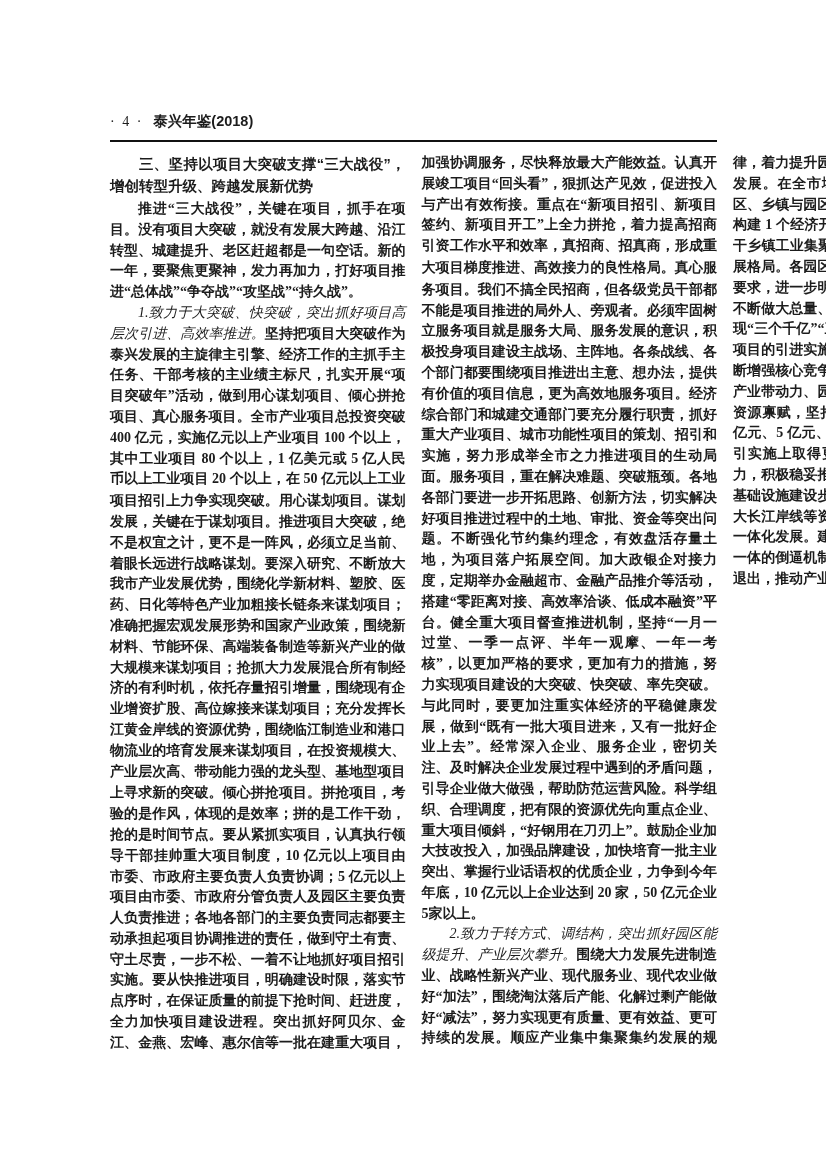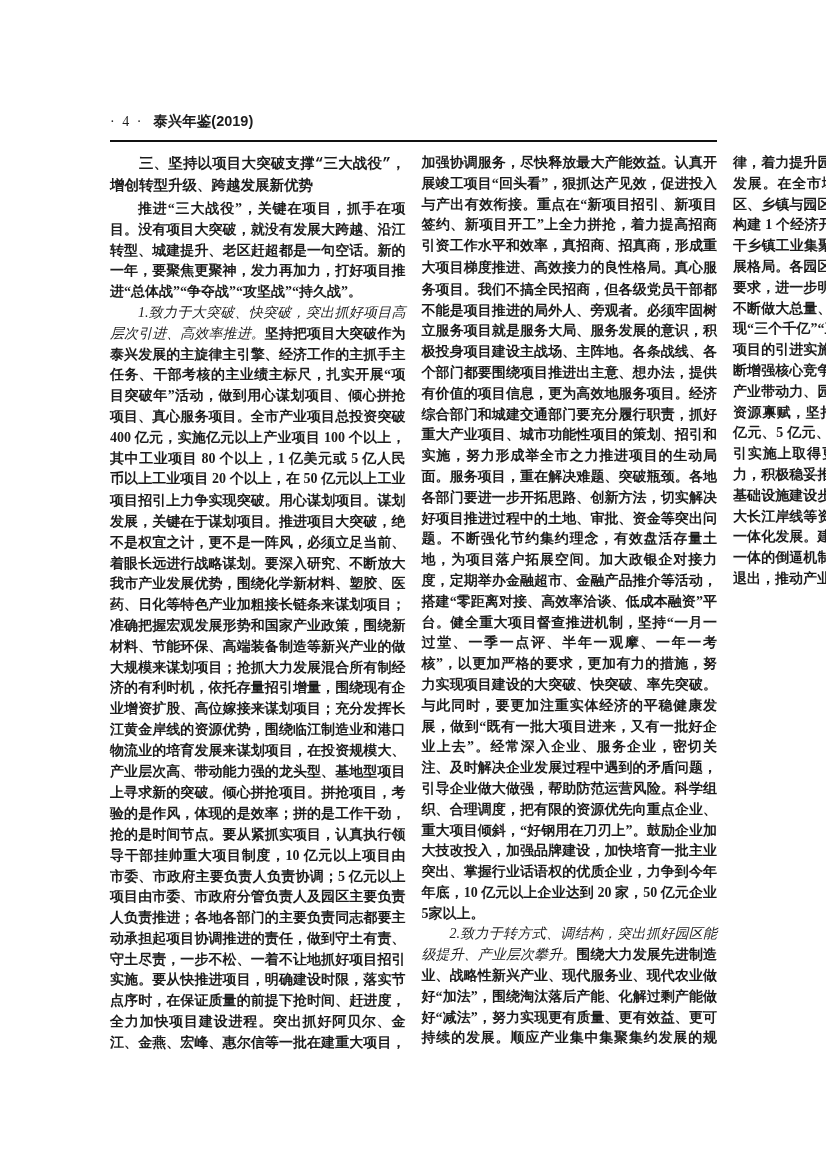--- a/index.html
+++ b/index.html
@@ -49,21 +49,21 @@
     column-count: 2;
     column-gap: 16px;
     column-fill: auto;
     height: 912px;
     font-size: 14px;
     line-height: 20.8px;
     text-align: justify;
     text-justify: inter-ideograph;
   }
   .section-heading {
-    font-family: Liberation Mono, monospace;
+    font-family: Liberation Sans, sans-serif;
     font-weight: bold;
     font-size: 14.5px;
     line-height: 22px;
     text-indent: 2em;
     margin: 0 0 2px 0;
     text-align: justify;
   }
   .para {
     margin: 0;
     text-indent: 2em;
@@ -84,21 +84,21 @@
   }
 </style>
 </head>
 <body>
 
 <div class="page">
   <div class="content">
 
     <div class="running-header">
       <span class="page-number">· 4 ·</span>
-      <span class="book-title">泰兴年鉴(2019)</span>
+      <span class="book-title">泰兴年鉴(2018)</span>
     </div>
 
     <div class="header-rule"></div>
 
     <div class="article-columns">
       <h3 class="section-heading">三、坚持以项目大突破支撑“三大战役”，增创转型升级、跨越发展新优势</h3>
       <div id="paragraphs">
           <p class="para"><span class="seg-normal">推进“三大战役”，关键在项目，抓手在项目。没有项目大突破，就没有发展大跨越、沿江转型、城建提升、老区赶超都是一句空话。新的一年，要聚焦更聚神，发力再加力，打好项目推进“总体战”“争夺战”“攻坚战”“持久战”。</span></p>
           <p class="para"><span class="seg-kai">1.致力于大突破、快突破，突出抓好项目高层次引进、高效率推进。</span><span class="seg-normal">坚持把项目大突破作为泰兴发展的主旋律主引擎、经济工作的主抓手主任务、干部考核的主业绩主标尺，扎实开展“项目突破年”活动，做到用心谋划项目、倾心拼抢项目、真心服务项目。全市产业项目总投资突破 400 亿元，实施亿元以上产业项目 100 个以上，其中工业项目 80 个以上，1 亿美元或 5 亿人民币以上工业项目 20 个以上，在 50 亿元以上工业项目招引上力争实现突破。</span><span class="seg-bold">用心谋划项目。</span><span class="seg-normal">谋划发展，关键在于谋划项目。推进项目大突破，绝不是权宜之计，更不是一阵风，必须立足当前、着眼长远进行战略谋划。要深入研究、不断放大我市产业发展优势，围绕化学新材料、塑胶、医药、日化等特色产业加粗接长链条来谋划项目；准确把握宏观发展形势和国家产业政策，围绕新材料、节能环保、高端装备制造等新兴产业的做大规模来谋划项目；抢抓大力发展混合所有制经济的有利时机，依托存量招引增量，围绕现有企业增资扩股、高位嫁接来谋划项目；充分发挥长江黄金岸线的资源优势，围绕临江制造业和港口物流业的培育发展来谋划项目，在投资规模大、产业层次高、带动能力强的龙头型、基地型项目上寻求新的突破。</span><span class="seg-bold">倾心拼抢项目。</span><span class="seg-normal">拼抢项目，考验的是作风，体现的是效率；拼的是工作干劲，抢的是时间节点。要从紧抓实项目，认真执行领导干部挂帅重大项目制度，10 亿元以上项目由市委、市政府主要负责人负责协调；5 亿元以上项目由市委、市政府分管负责人及园区主要负责人负责推进；各地各部门的主要负责同志都要主动承担起项目协调推进的责任，做到守土有责、守土尽责，一步不松、一着不让地抓好项目招引实施。要从快推进项目，明确建设时限，落实节点序时，在保证质量的前提下抢时间、赶进度，全力加快项目建设进程。突出抓好阿贝尔、金江、金燕、宏峰、惠尔信等一批在建重大项目，加强协调服务，尽快释放最大产能效益。认真开展竣工项目“回头看”，狠抓达产见效，促进投入与产出有效衔接。重点在“新项目招引、新项目签约、新项目开工”上全力拼抢，着力提高招商引资工作水平和效率，真招商、招真商，形成重大项目梯度推进、高效接力的良性格局。</span><span class="seg-bold">真心服务项目。</span><span class="seg-normal">我们不搞全民招商，但各级党员干部都不能是项目推进的局外人、旁观者。必须牢固树立服务项目就是服务大局、服务发展的意识，积极投身项目建设主战场、主阵地。各条战线、各个部门都要围绕项目推进出主意、想办法，提供有价值的项目信息，更为高效地服务项目。经济综合部门和城建交通部门要充分履行职责，抓好重大产业项目、城市功能性项目的策划、招引和实施，努力形成举全市之力推进项目的生动局面。服务项目，重在解决难题、突破瓶颈。各地各部门要进一步开拓思路、创新方法，切实解决好项目推进过程中的土地、审批、资金等突出问题。不断强化节约集约理念，有效盘活存量土地，为项目落户拓展空间。加大政银企对接力度，定期举办金融超市、金融产品推介等活动，搭建“零距离对接、高效率洽谈、低成本融资”平台。健全重大项目督查推进机制，坚持“一月一过堂、一季一点评、半年一观摩、一年一考核”，以更加严格的要求，更加有力的措施，努力实现项目建设的大突破、快突破、率先突破。与此同时，要更加注重实体经济的平稳健康发展，做到“既有一批大项目进来，又有一批好企业上去”。经常深入企业、服务企业，密切关注、及时解决企业发展过程中遇到的矛盾问题，引导企业做大做强，帮助防范运营风险。科学组织、合理调度，把有限的资源优先向重点企业、重大项目倾斜，“好钢用在刀刃上”。鼓励企业加大技改投入，加强品牌建设，加快培育一批主业突出、掌握行业话语权的优质企业，力争到今年年底，10 亿元以上企业达到 20 家，50 亿元企业5家以上。</span></p>
           <p class="para"><span class="seg-kai">2.致力于转方式、调结构，突出抓好园区能级提升、产业层次攀升。</span><span class="seg-normal">围绕大力发展先进制造业、战略性新兴产业、现代服务业、现代农业做好“加法”，围绕淘汰落后产能、化解过剩产能做好“减法”，努力实现更有质量、更有效益、更可持续的发展。顺应产业集中集聚集约发展的规律，着力提升园区发展能级，支撑引领全市经济发展。在全市域统筹产业布局，加大园区与园区、乡镇与园区之间项目“飞地”开发力度，加快构建 1 个经济开发区、5 个重点园区为支撑、若干乡镇工业集聚区为补充的“1+5+N”工业经济发展格局。各园区要围绕“三年翻一番”的总体目标要求，进一步明确发展定位，相互“比学赶超”，不断做大总量、做特产业、做强园区，为全市实现“三个千亿”“三级连跳”争作贡献。聚焦重特大项目的引进实施，着力把产业做大做强做优，不断增强核心竞争优势，进一步提高产品竞争力、产业带动力、园区吸引力。根据各自产业基础、资源禀赋，坚持“大中小”“高新特”并举，在 10 亿元、5 亿元、1 亿元等不同量级产业项目的招引实施上取得更大成效。着力提升园区承载能力，积极稳妥推进园区动迁安置工作，加快园区基础设施建设步伐，不断完善配套服务功能。加大长江岸线等资源要素整合力度，加快推进沿江一体化发展。建立集规划、土地、税收、环保于一体的倒逼机制，引导低端产业、低效产能加紧退出，推动产业结</span></p>

